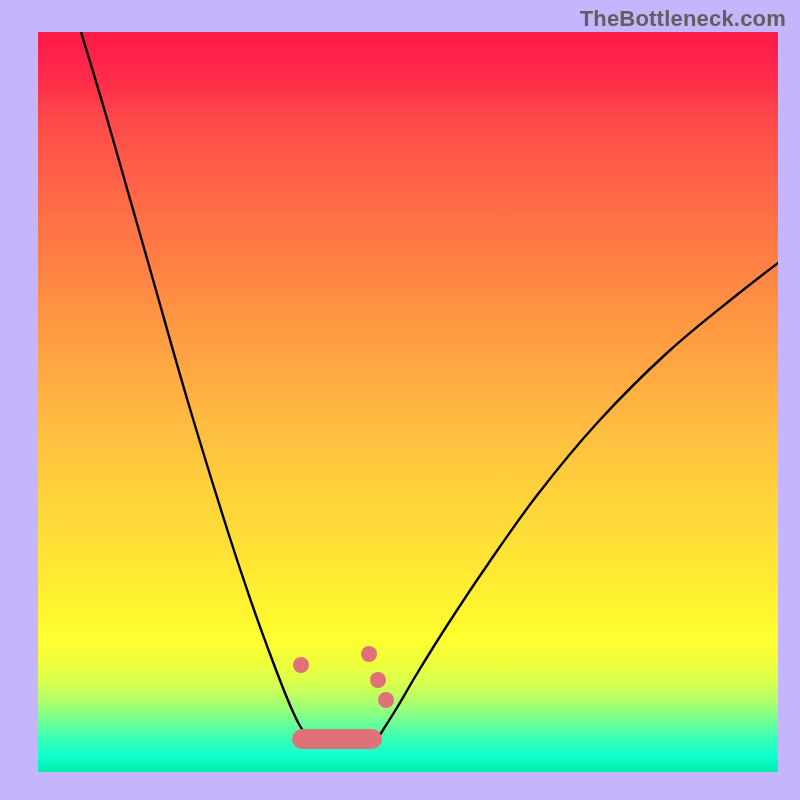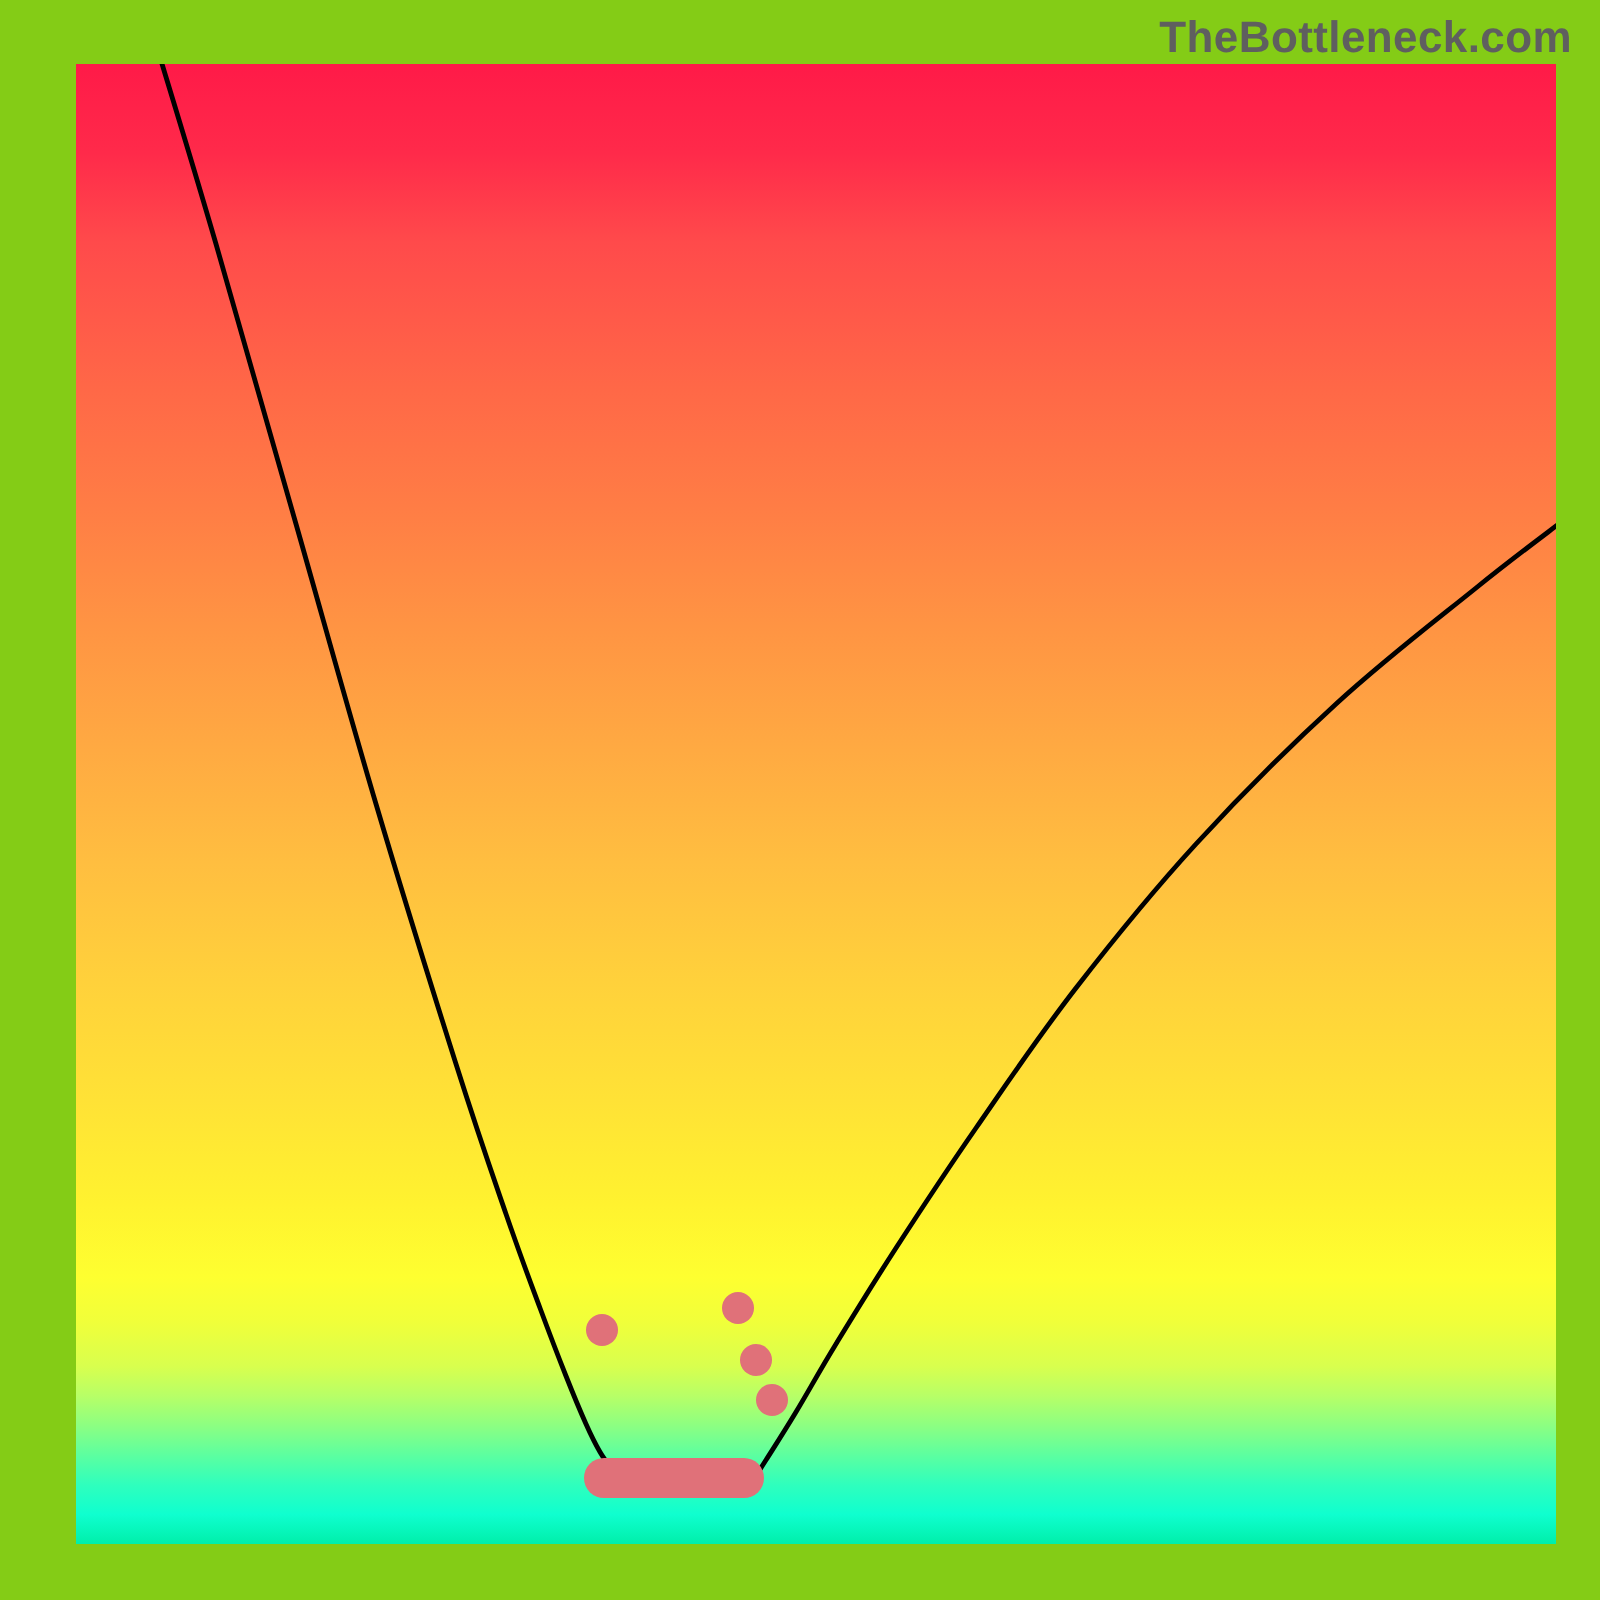--- a/index.html
+++ b/index.html
@@ -9,21 +9,21 @@
     height: 800px;
     background: #000;
     overflow: hidden;
   }
   .frame {
     position: absolute;
     left: 0;
     top: 0;
     width: 800px;
     height: 800px;
-    background: #84cc16;
+    background: #c4b5fd;
   }
   .plot-wrap {
     position: absolute;
     left: 38px;
     top: 32px;
     width: 740px;
     height: 740px;
   }
   .gradient {
     position: absolute;

